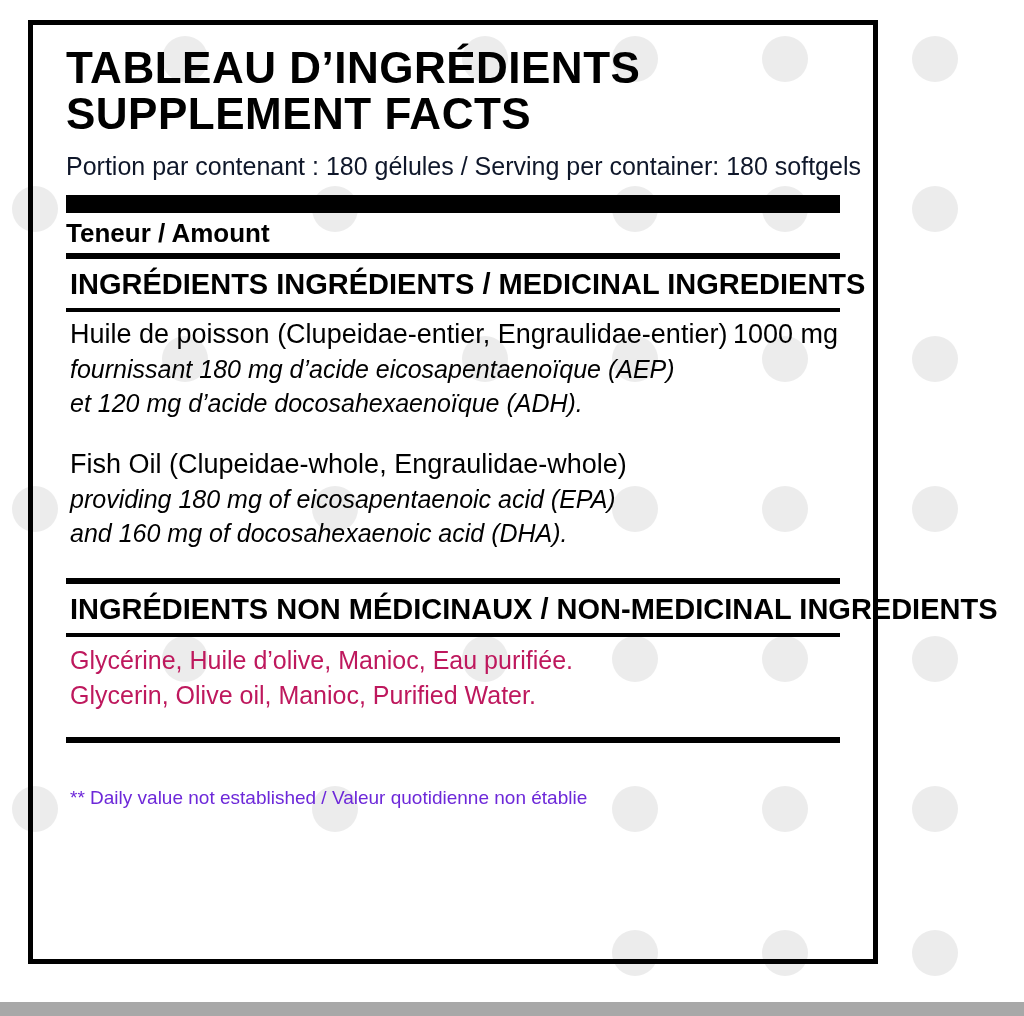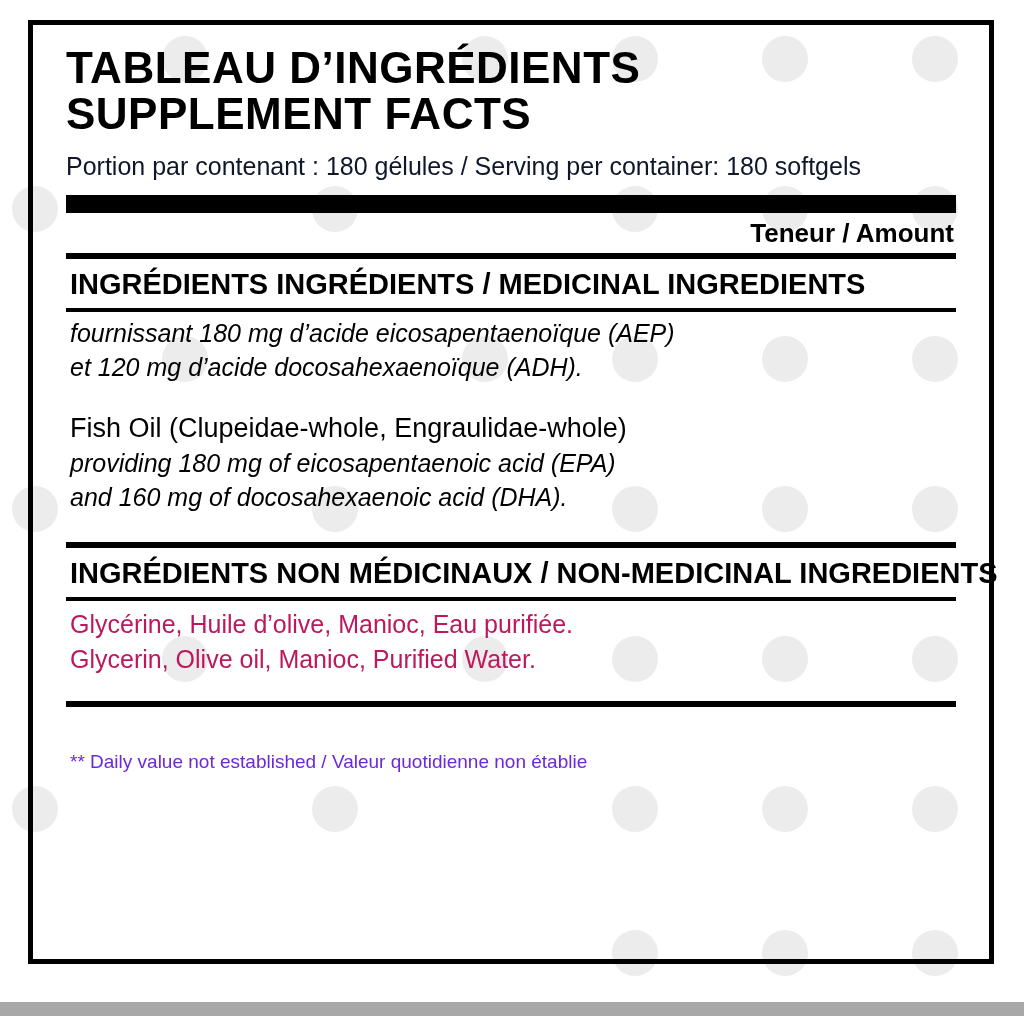--- a/index.html
+++ b/index.html
@@ -27,21 +27,21 @@
     width: 46px;
     height: 46px;
     border-radius: 50%;
     background: #ececec;
   }
 
   .panel {
     position: absolute;
     left: 28px;
     top: 20px;
-    width: 966px;
+    width: 850px;
     height: 944px;
     box-sizing: border-box;
     border: 5px solid #000000;
     background: transparent;
     z-index: 2;
   }
 
   .inner {
     position: absolute;
     left: 33px;
@@ -76,21 +76,21 @@
   .rule-med {
     height: 6px;
     background: #000;
   }
   .rule-thin {
     height: 4px;
     background: #000;
   }
 
   .amount-row {
-    text-align: right;
+    text-align: left;
     font-weight: bold;
     font-size: 26px;
     line-height: 32px;
     padding: 4px 2px 4px 0;
     color: #000;
   }
 
   .section-head {
     font-weight: bold;
     font-size: 29px;
@@ -204,20 +204,24 @@
 
     <div class="rule-med"></div>
 
     <div class="section-head">INGRÉDIENTS INGRÉDIENTS / MEDICINAL INGREDIENTS</div>
 
     <div class="rule-thin"></div>
 
     <div class="ing-block">
 
       <div>
+        <div class="ing-main">
+          <span class="name">Huile de poisson (Clupeidae-entier, Engraulidae-entier)</span>
+          <span class="amt">1000 mg</span>
+        </div>
         <div class="ing-sub">fournissant 180 mg d’acide eicosapentaenoïque (AEP)</div>
         <div class="ing-sub">et 120 mg d’acide docosahexaenoïque (ADH).</div>
       </div>
 
       <div class="gap"></div>
 
       <div>
         <div class="ing-main">
           <span class="name">Fish Oil (Clupeidae-whole, Engraulidae-whole)</span>
           <span class="amt"></span>

